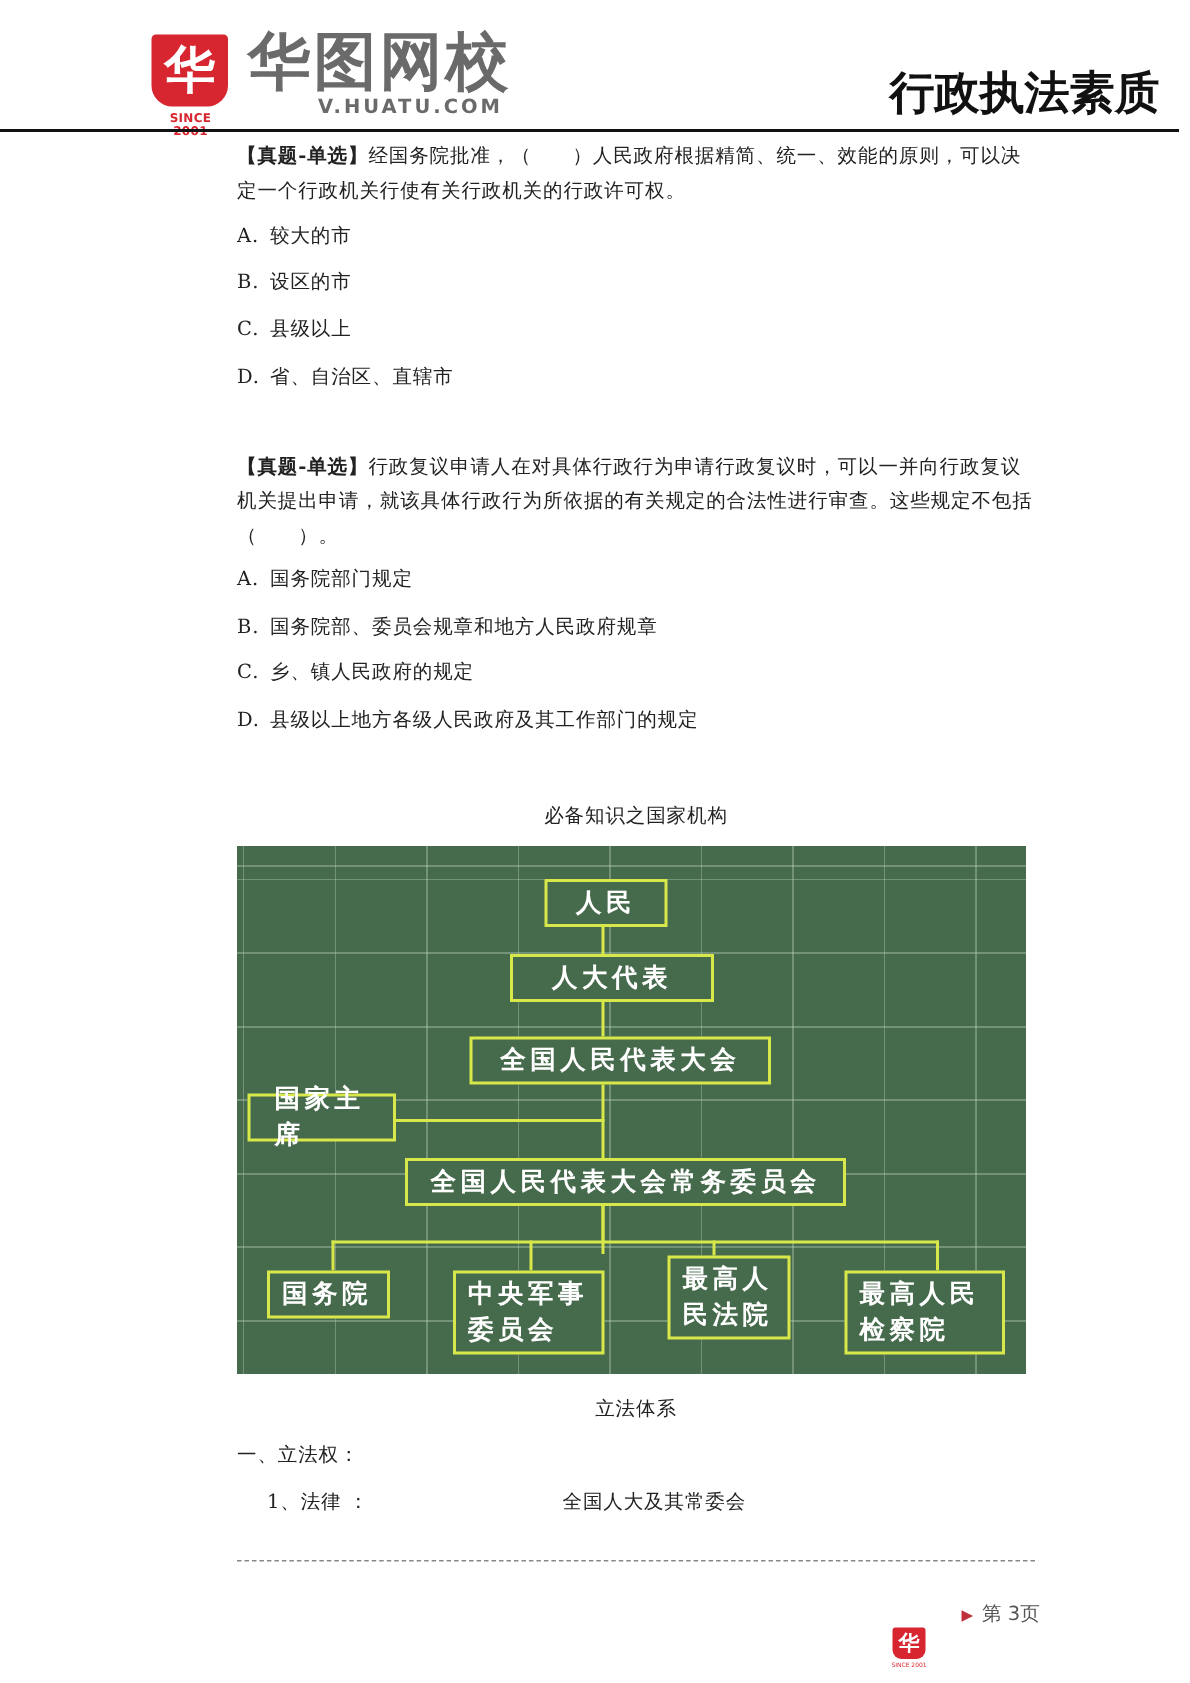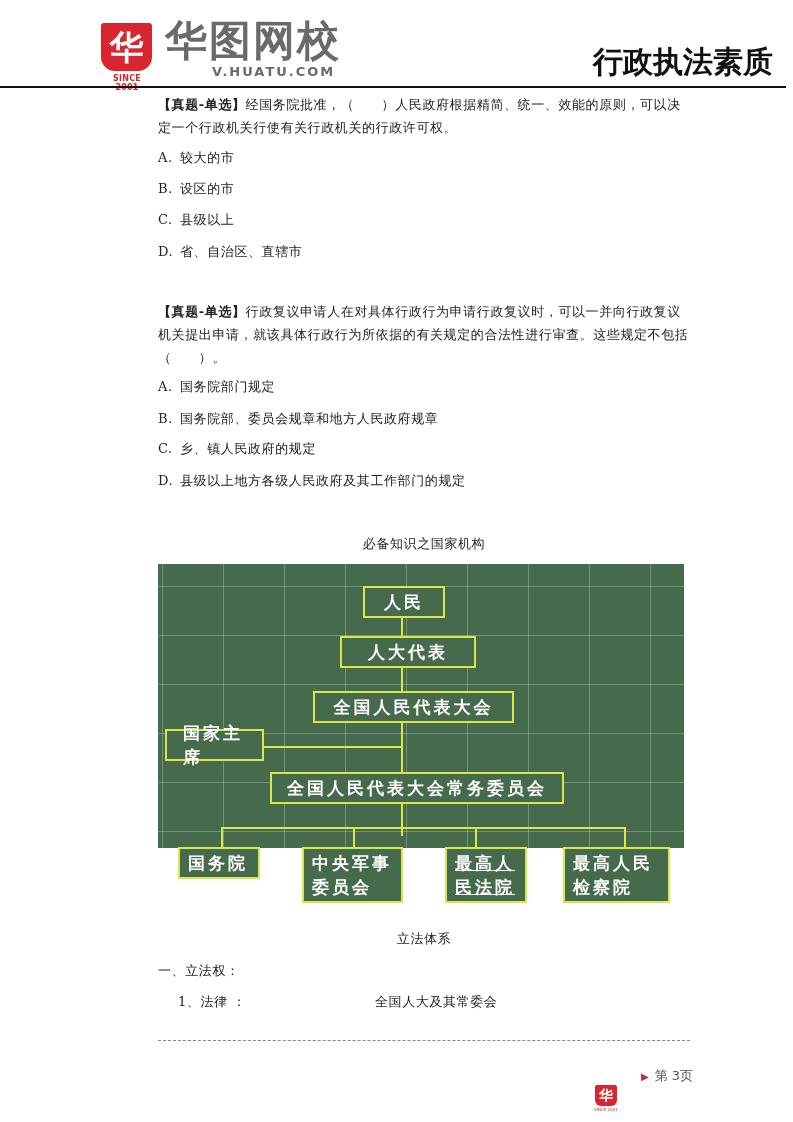--- a/index.html
+++ b/index.html
@@ -35,21 +35,21 @@
 
   
   .para { position: absolute; left: 158px; width: 532px; font-size: 13px; line-height: 23px; color: #222; letter-spacing: 0.6px; }
   .para b { font-weight: bold; }
   .opt { position: absolute; left: 158px; font-size: 13px; line-height: 18px; color: #222; letter-spacing: 0.6px; }
   .opt .k { display: inline-block; width: 22px; }
   .caption { position: absolute; left: 158px; width: 532px; text-align: center; font-size: 13px; color: #222; letter-spacing: 0.6px; }
 
   
   .diagram {
-    position: absolute; left: 158px; top: 564px; width: 526px; height: 284px;
+    position: absolute; left: 158px; top: 564px; width: 526px; height: 352px;
     background-color: #466a4c;
     background-image:
       repeating-linear-gradient(to right, rgba(200,220,200,0.35) 0 1px, transparent 1px 61px),
       repeating-linear-gradient(to bottom, rgba(200,220,200,0.35) 0 1px, transparent 1px 49px);
     background-position: 4px 0, 0 22px;
   }
   .node {
     position: absolute; box-sizing: border-box; border: 2px solid #d8e84a;
     color: #ffffff; font-weight: bold; font-size: 17px; letter-spacing: 3px;
     display: flex; align-items: center; justify-content: center; text-align: center;
@@ -112,21 +112,21 @@
   <div class="node" style="left:205px; top:22px; width:82px; height:32px; background:#466a4c;">人民</div>
   <div class="node" style="left:182px; top:72px; width:136px; height:32px; background:#466a4c;">人大代表</div>
   <div class="node" style="left:155px; top:127px; width:201px; height:32px; background:#466a4c;">全国人民代表大会</div>
   <div class="node left" style="left:7px; top:165px; width:99px; height:32px; background:#466a4c;padding-left:16px;">国家主席</div>
   <div class="node" style="left:112px; top:208px; width:294px; height:32px; background:#466a4c;">全国人民代表大会常务委员会</div>
   <div class="node left" style="left:20px; top:283px; width:82px; height:32px; background:#466a4c;">国务院</div>
   <div class="node left" style="left:144px; top:283px; width:101px; height:56px; background:#466a4c; flex-direction:column; align-items:flex-start; justify-content:center;">
     <span>中央军事</span>
     <span>委员会</span>
   </div>
-  <div class="node left" style="left:287px; top:283px; width:82px; height:56px; background:#466a4c; flex-direction:column; align-items:flex-start; justify-content:center;text-decoration:underline;">
+  <div class="node left" style="left:287px; top:273px; width:82px; height:56px; background:#466a4c; flex-direction:column; align-items:flex-start; justify-content:center;">
     <span>最高人</span>
     <span>民法院</span>
   </div>
   <div class="node left" style="left:405px; top:283px; width:107px; height:56px; background:#466a4c; flex-direction:column; align-items:flex-start; justify-content:center;">
     <span>最高人民</span>
     <span>检察院</span>
   </div>
 </div>
 
 <div class="caption" style="top:930px;">立法体系</div>

